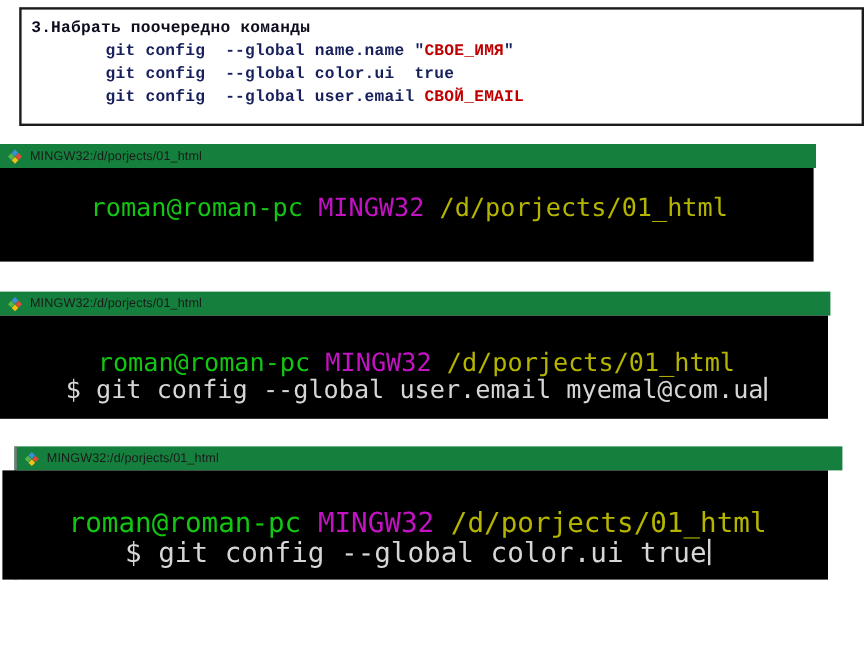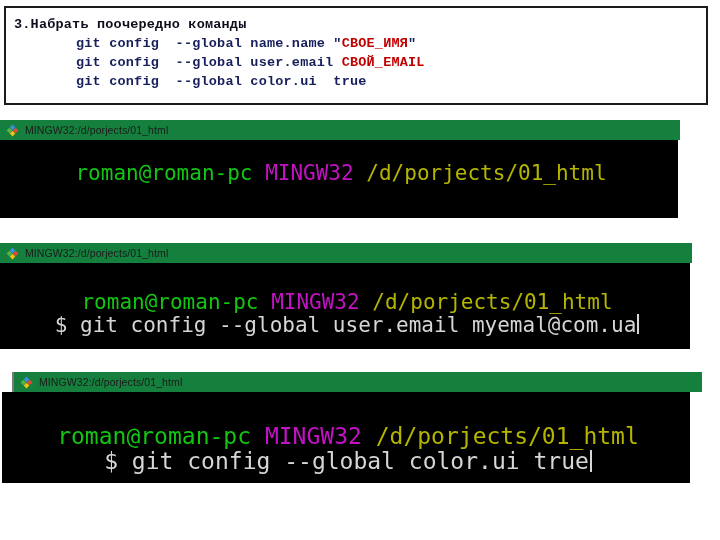--- a/index.html
+++ b/index.html
@@ -11,21 +11,21 @@
     width: 720px;
     height: 540px;
     position: relative;
     font-family: "Liberation Sans", sans-serif;
     overflow: hidden;
   }
 
   
   .instruction-box {
     position: absolute;
-    left: 4px;
+    left: 16px;
     top: 6px;
     width: 704px;
     height: 99px;
     box-sizing: border-box;
     border: 2px solid #1b1b1b;
     background: #ffffff;
     padding: 6px 0 0 0;
   }
   .instr-title {
     font-family: "Liberation Mono", "DejaVu Sans Mono", monospace;
@@ -140,23 +140,23 @@
   }
 </style>
 </head>
 <body>
 
 <div class="instruction-box">
   <div class="instr-title">3.Набрать поочередно команды</div>
 
   <div class="instr-line"><span>git config  --global name.name </span><span class="quote">"</span><span class="accent">СВОЕ_ИМЯ</span><span class="quote">"</span></div>
 
+  <div class="instr-line"><span>git config  --global color.ui  true</span><span class="accent"></span></div>
+
   <div class="instr-line"><span>git config  --global user.email </span><span class="quote"></span><span class="accent">СВОЙ_EMAIL</span><span class="quote"></span></div>
-
-  <div class="instr-line"><span>git config  --global color.ui  true</span><span class="accent"></span></div>
 </div>
 
 <div class="term-group" id="term1">
   <div class="term-titlebar">
     <span class="mintty-icon">
       <svg width="13" height="13" viewBox="0 0 13 13">
         <polygon points="6.5,0.6 9.3,3.4 6.5,6.2 3.7,3.4" fill="#3a8fd8"></polygon>
         <polygon points="3.4,3.7 6.2,6.5 3.4,9.3 0.6,6.5" fill="#56b44a"></polygon>
         <polygon points="9.6,3.7 12.4,6.5 9.6,9.3 6.8,6.5" fill="#e04a3a"></polygon>
         <polygon points="6.5,6.8 9.3,9.6 6.5,12.4 3.7,9.6" fill="#f2c115"></polygon>

